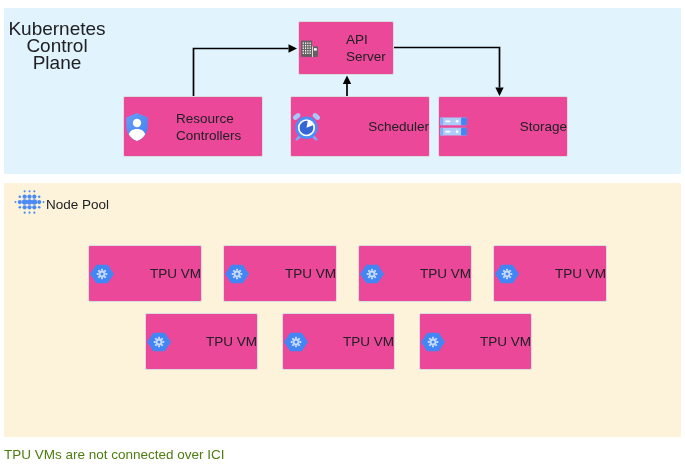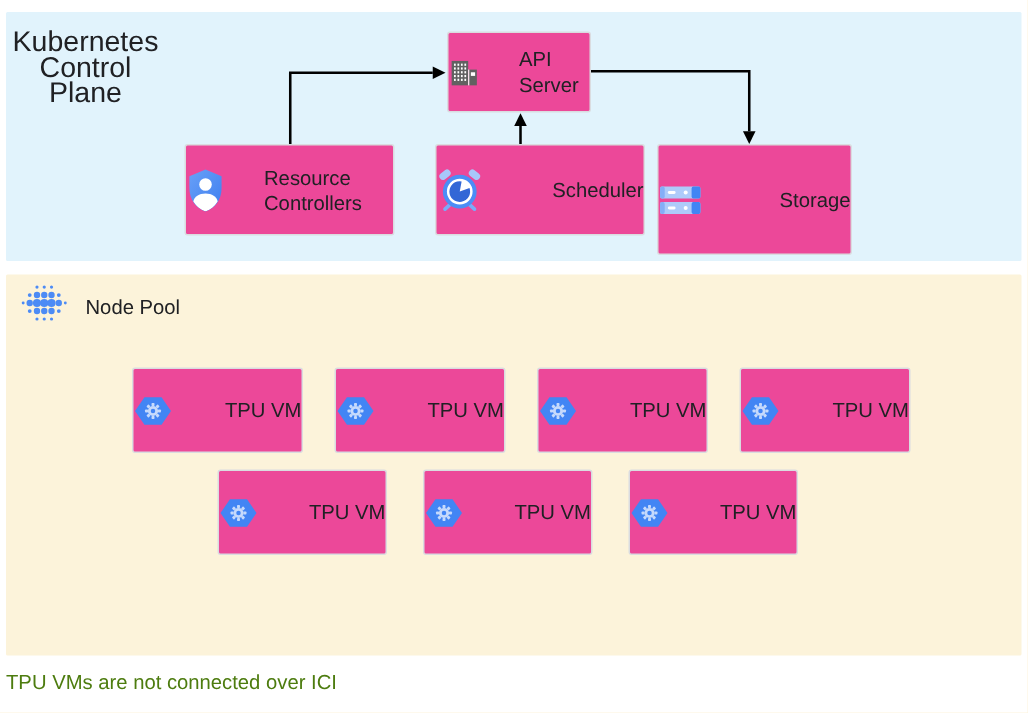--- a/index.html
+++ b/index.html
@@ -19,31 +19,31 @@
     position:absolute;background:#ec4899;border:1px solid #dadce0;
     border-radius:2px;display:flex;align-items:center;justify-content:space-between;
     gap:10px;font-size:13.5px;line-height:17px;color:#202124;box-sizing:border-box;
   }
   .box .icon{flex:0 0 auto;display:flex;align-items:center;}
   #api-server{left:298px;top:21px;width:96px;height:54px;gap:9px;}
   #api-server .node-label{width:47px;}
   #resource-controllers{left:123px;top:96px;width:140px;height:61px;}
   #resource-controllers .node-label{width:86px;}
   #scheduler{left:280px;top:96px;width:140px;height:61px;margin-left:10px;}
-  #storage{left:438px;top:96px;width:130px;height:74px;}
+  #storage{left:438px;top:96px;width:130px;height:61px;}
   .tpu-box{width:114px;height:57px;gap:26px;}
   #tpu-1{left:88px;top:245px;}
   #tpu-2{left:223px;top:245px;}
   #tpu-3{left:358px;top:245px;}
   #tpu-4{left:493px;top:245px;width:114px;}
   #tpu-5{left:145px;top:313px;width:113px;}
   #tpu-6{left:282px;top:313px;width:113px;}
   #tpu-7{left:419px;top:313px;width:113px;}
   .np-header{
-    position:absolute;left:13px;top:187px;display:flex;align-items:center;gap:11px;
+    position:absolute;left:13px;top:187px;display:flex;align-items:center;gap:0;
     font-size:13.5px;
   }
   .arrows{position:absolute;left:0;top:0;pointer-events:none;}
   .caption{
     position:absolute;left:4px;top:447px;font-size:13.5px;color:#4d7c0f;
   }
 </style>
 </head>
 <body>
 

